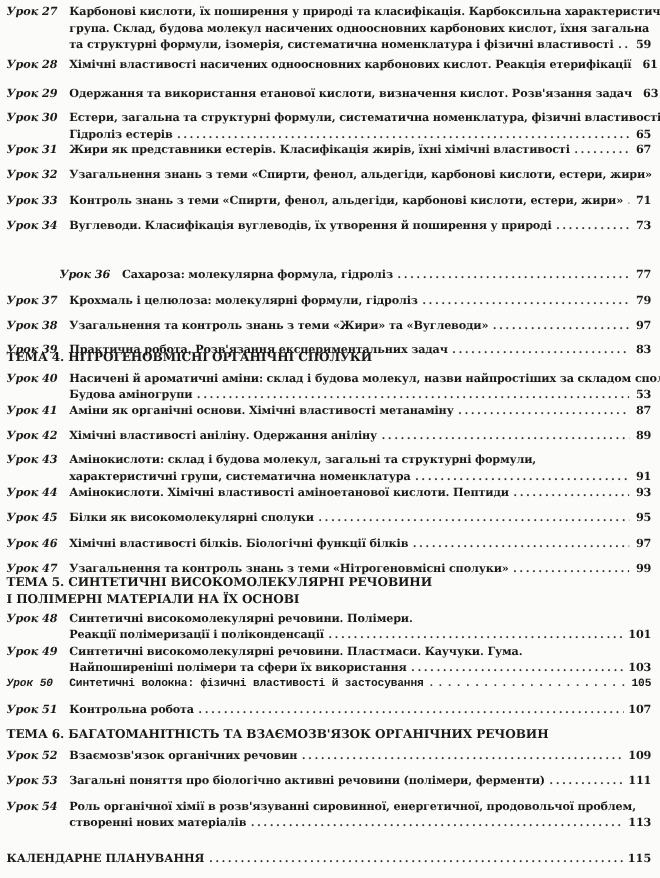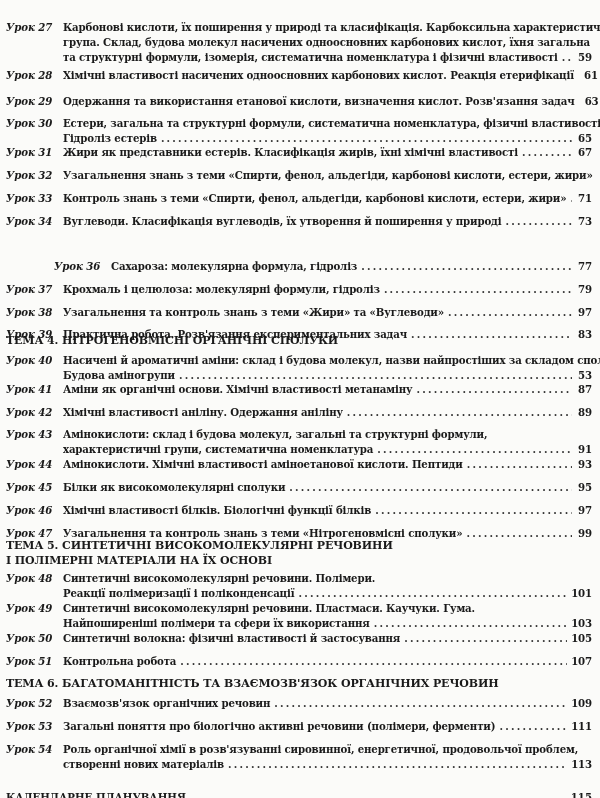--- a/index.html
+++ b/index.html
@@ -1,20 +1,20 @@
 <!DOCTYPE html>
 <html><head>
 <meta charset="utf-8">
 <style>
   html, body { margin: 0; padding: 0; }
   body {
     width: 600px; height: 798px; background: #fbfbf9; position: relative; overflow: hidden;
     font-family: "DejaVu Serif", "Liberation Serif", serif; color: #1a1a1a;
   }
-  .page { position: absolute; left: 0; top: 16px; width: 600px; height: 640px; border-radius: 11px; }
+  .page { position: absolute; left: 0; top: 0; width: 600px; height: 640px; border-radius: 11px; }
   .row { position: absolute; left: 6px; right: 8px; font-size: 10.2px; line-height: 15px; }
   .label {
     position: absolute; left: 0; top: 0; font-style: italic; font-weight: bold; white-space: nowrap;
     letter-spacing: -0.1px;
   }
   .text { margin-left: 57px; font-weight: bold; letter-spacing: -0.15px; }
   .line { display: flex; align-items: baseline; white-space: nowrap; }
   .line .t { flex: 0 0 auto; }
   .dots {
     flex: 1 1 auto; overflow: hidden; margin: 0 4px; letter-spacing: 2.2px; font-weight: bold;
@@ -265,21 +265,21 @@
         <div class="line">
           <span class="t">Синтетичні високомолекулярні речовини. Пластмаси. Каучуки. Гума.</span>
         </div>
         <div class="line">
           <span class="t">Найпоширеніші полімери та сфери їх використання</span>
           <span class="dots"></span>
           <span class="page-num">103</span>
         </div>
       </div>
     </div>
-    <div class="row" style="top: 615px;">
+    <div class="row" style="top: 615px; font-family: Liberation Mono, monospace;">
       <span class="label"><span>Урок</span> <span>50</span></span>
       <div class="text">
         <div class="line">
           <span class="t">Синтетичні волокна: фізичні властивості й застосування</span>
           <span class="dots"></span>
           <span class="page-num">105</span>
         </div>
       </div>
     </div>
     <div class="row" style="top: 638px;">

